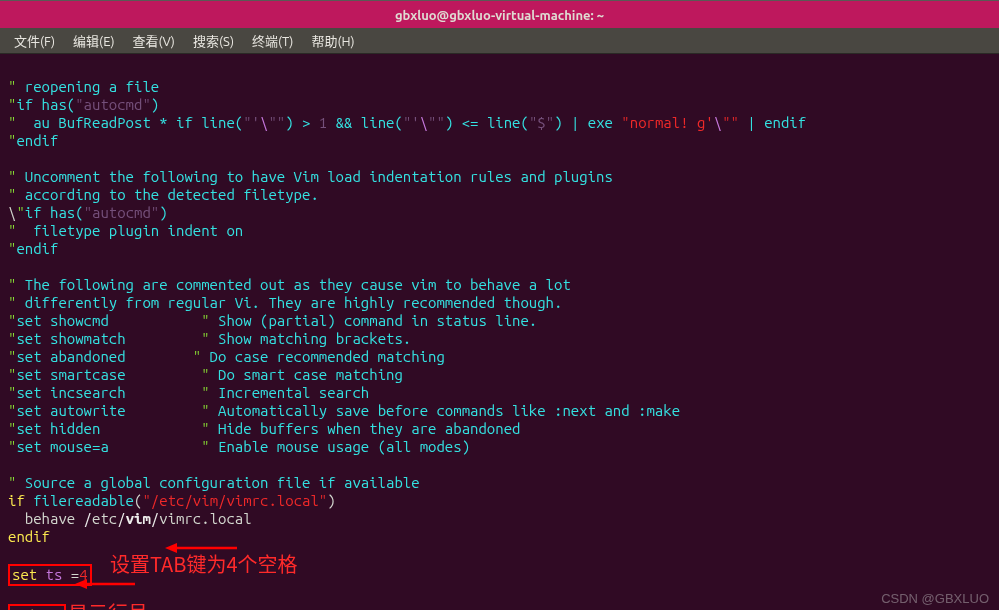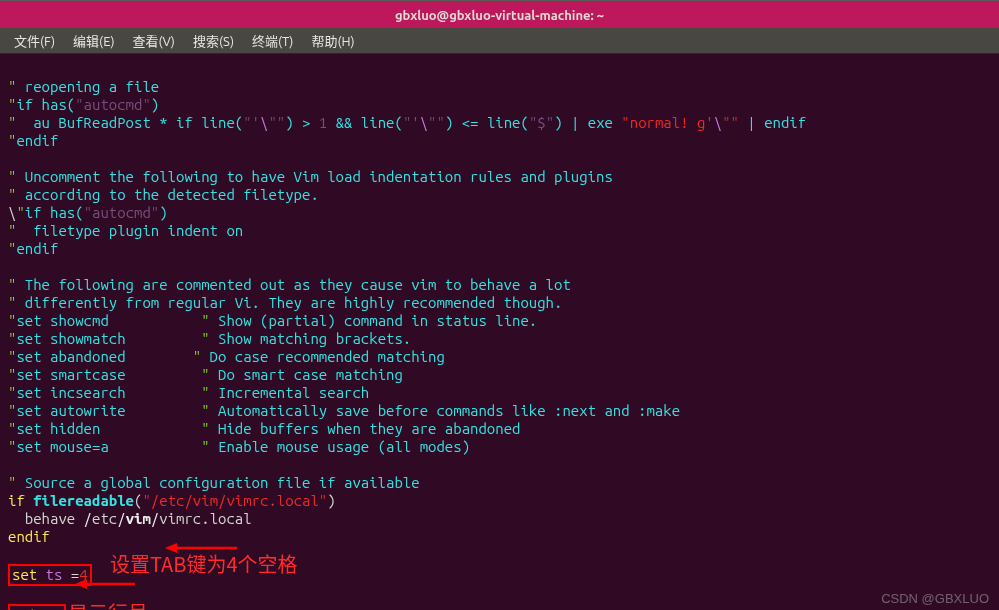--- a/index.html
+++ b/index.html
@@ -112,21 +112,21 @@
 <span class="c-green"><span>"</span><span class="c-teal">set showcmd           </span><span>"</span><span class="c-teal"> Show (partial) command in status line.</span></span>
 <span class="c-green"><span>"</span><span class="c-teal">set showmatch         </span><span>"</span><span class="c-teal"> Show matching brackets.</span></span>
 <span class="c-green"><span>"</span><span class="c-teal">set abandoned        </span><span>"</span><span class="c-teal"> Do case recommended matching</span></span>
 <span class="c-green"><span>"</span><span class="c-teal">set smartcase         </span><span>"</span><span class="c-teal"> Do smart case matching</span></span>
 <span class="c-green"><span>"</span><span class="c-teal">set incsearch         </span><span>"</span><span class="c-teal"> Incremental search</span></span>
 <span class="c-green"><span>"</span><span class="c-teal">set autowrite         </span><span>"</span><span class="c-teal"> Automatically save before commands like :next and :make</span></span>
 <span class="c-green"><span>"</span><span class="c-teal">set hidden            </span><span>"</span><span class="c-teal"> Hide buffers when they are abandoned</span></span>
 <span class="c-green"><span>"</span><span class="c-teal">set mouse=a           </span><span>"</span><span class="c-teal"> Enable mouse usage (all modes)</span></span>
 <span></span>
 <span class="c-green"><span>"</span><span class="c-teal"> Source a global configuration file if available</span></span>
-<span><span class="c-yellow">if</span><span> </span><span class="c-teal" style="font-weight:bold">filereadable</span><span>(</span><span class="c-salmon">"/etc/vim/vimrc.local"</span><span>)</span></span>
+<span><span class="c-yellow">if</span><span> </span><span class="c-teal" style="font-weight:normal">filereadable</span><span>(</span><span class="c-salmon">"/etc/vim/vimrc.local"</span><span>)</span></span>
 <span><span>  behave </span><span class="c-white">/</span><span>etc</span><span class="c-white">/</span><span class="c-white" style="font-weight:bold">vim</span><span class="c-white">/</span><span>vimrc</span><span>.local</span></span>
 <span class="c-yellow">endif</span>
 <span></span>
 <span class="box"><span class="c-yellow">set</span><span> </span><span class="c-mag">ts</span><span> =</span><span class="c-salmon">4</span></span>
 <span></span>
 <span class="box"><span class="c-yellow">set</span><span> </span><span class="c-mag">nu</span></span>
 
 <div class="annot" style="left:110px; top:487px;">
   <svg class="arrow-svg" width="72" height="14" viewBox="0 0 72 14">
         <line x1="72" y1="7" x2="8" y2="7" stroke="#ff0000" stroke-width="2.5"></line>

